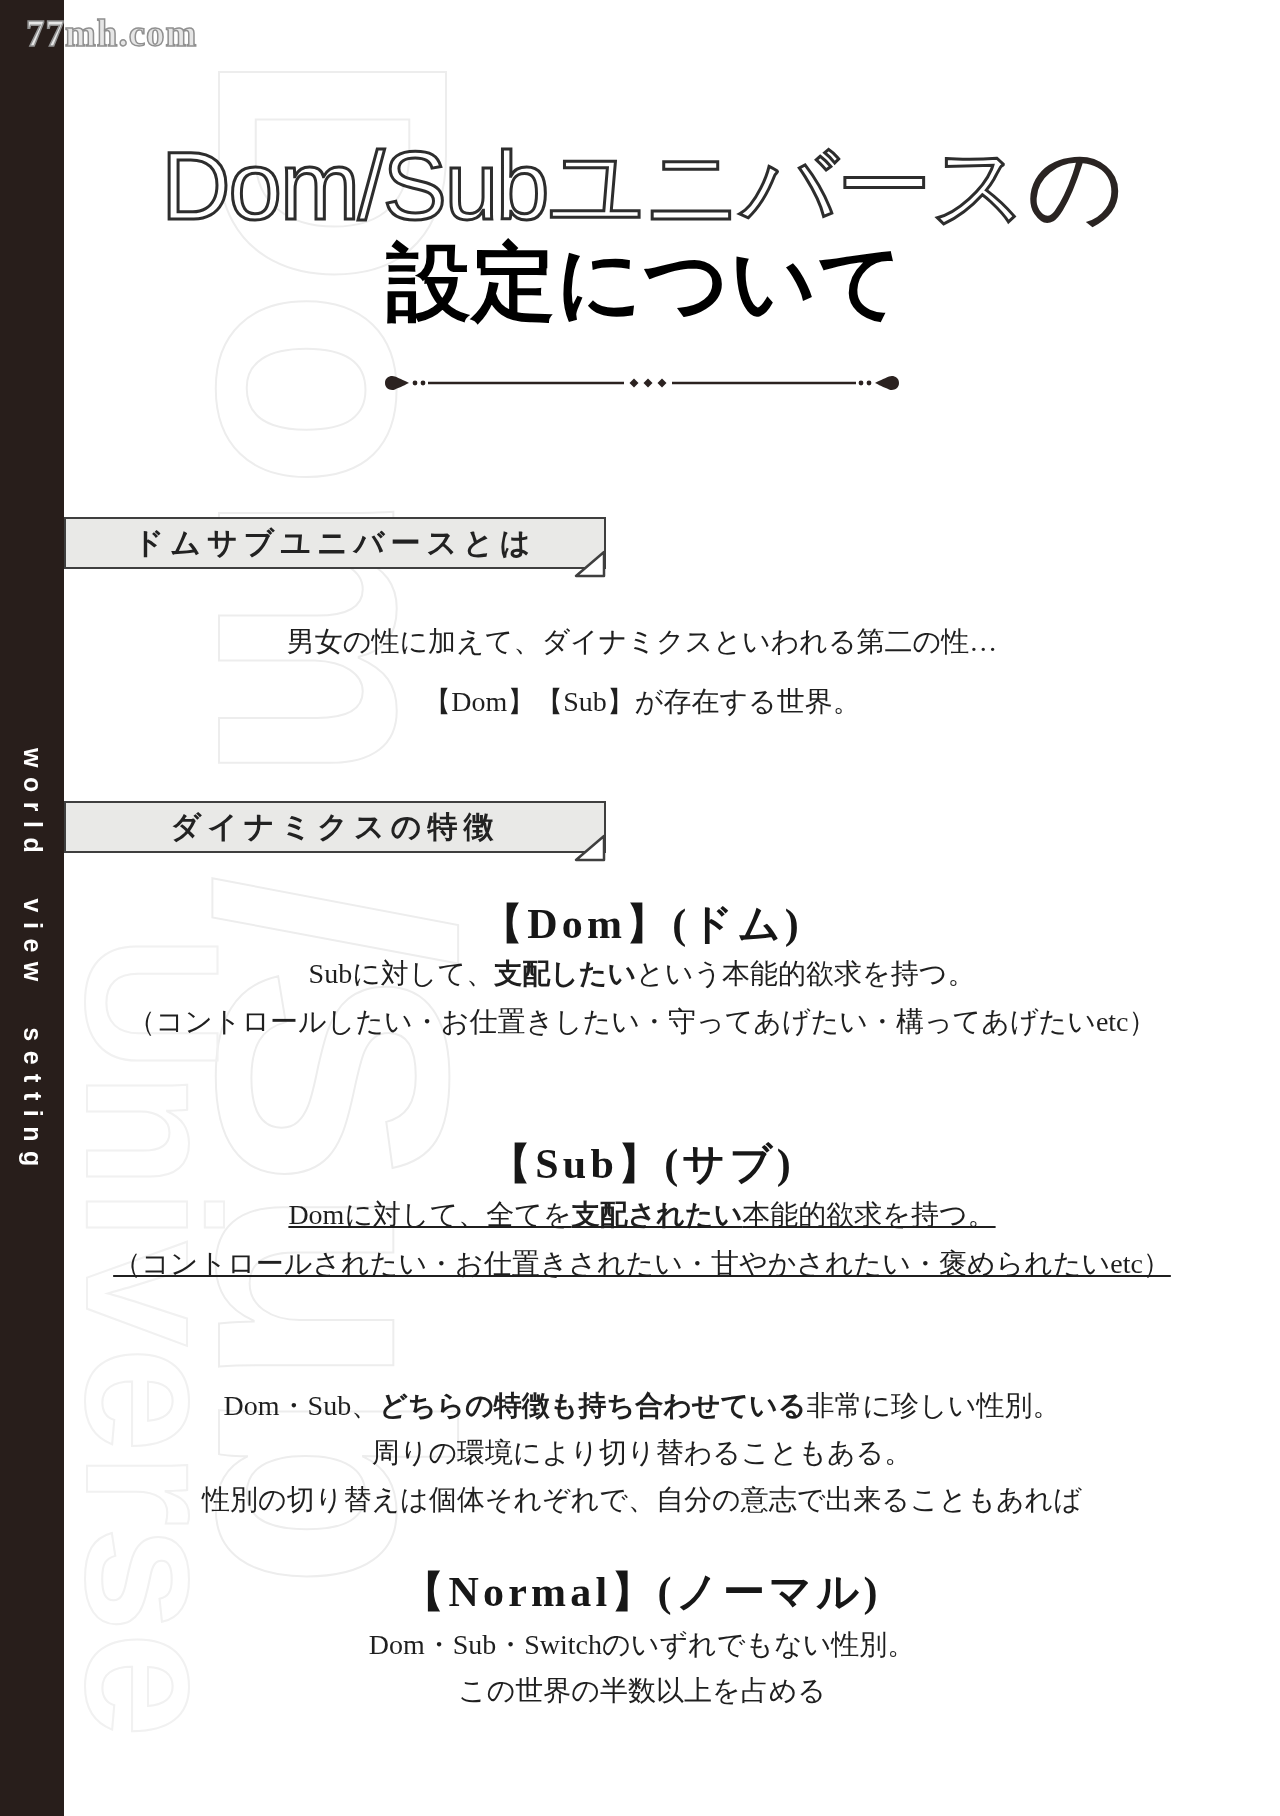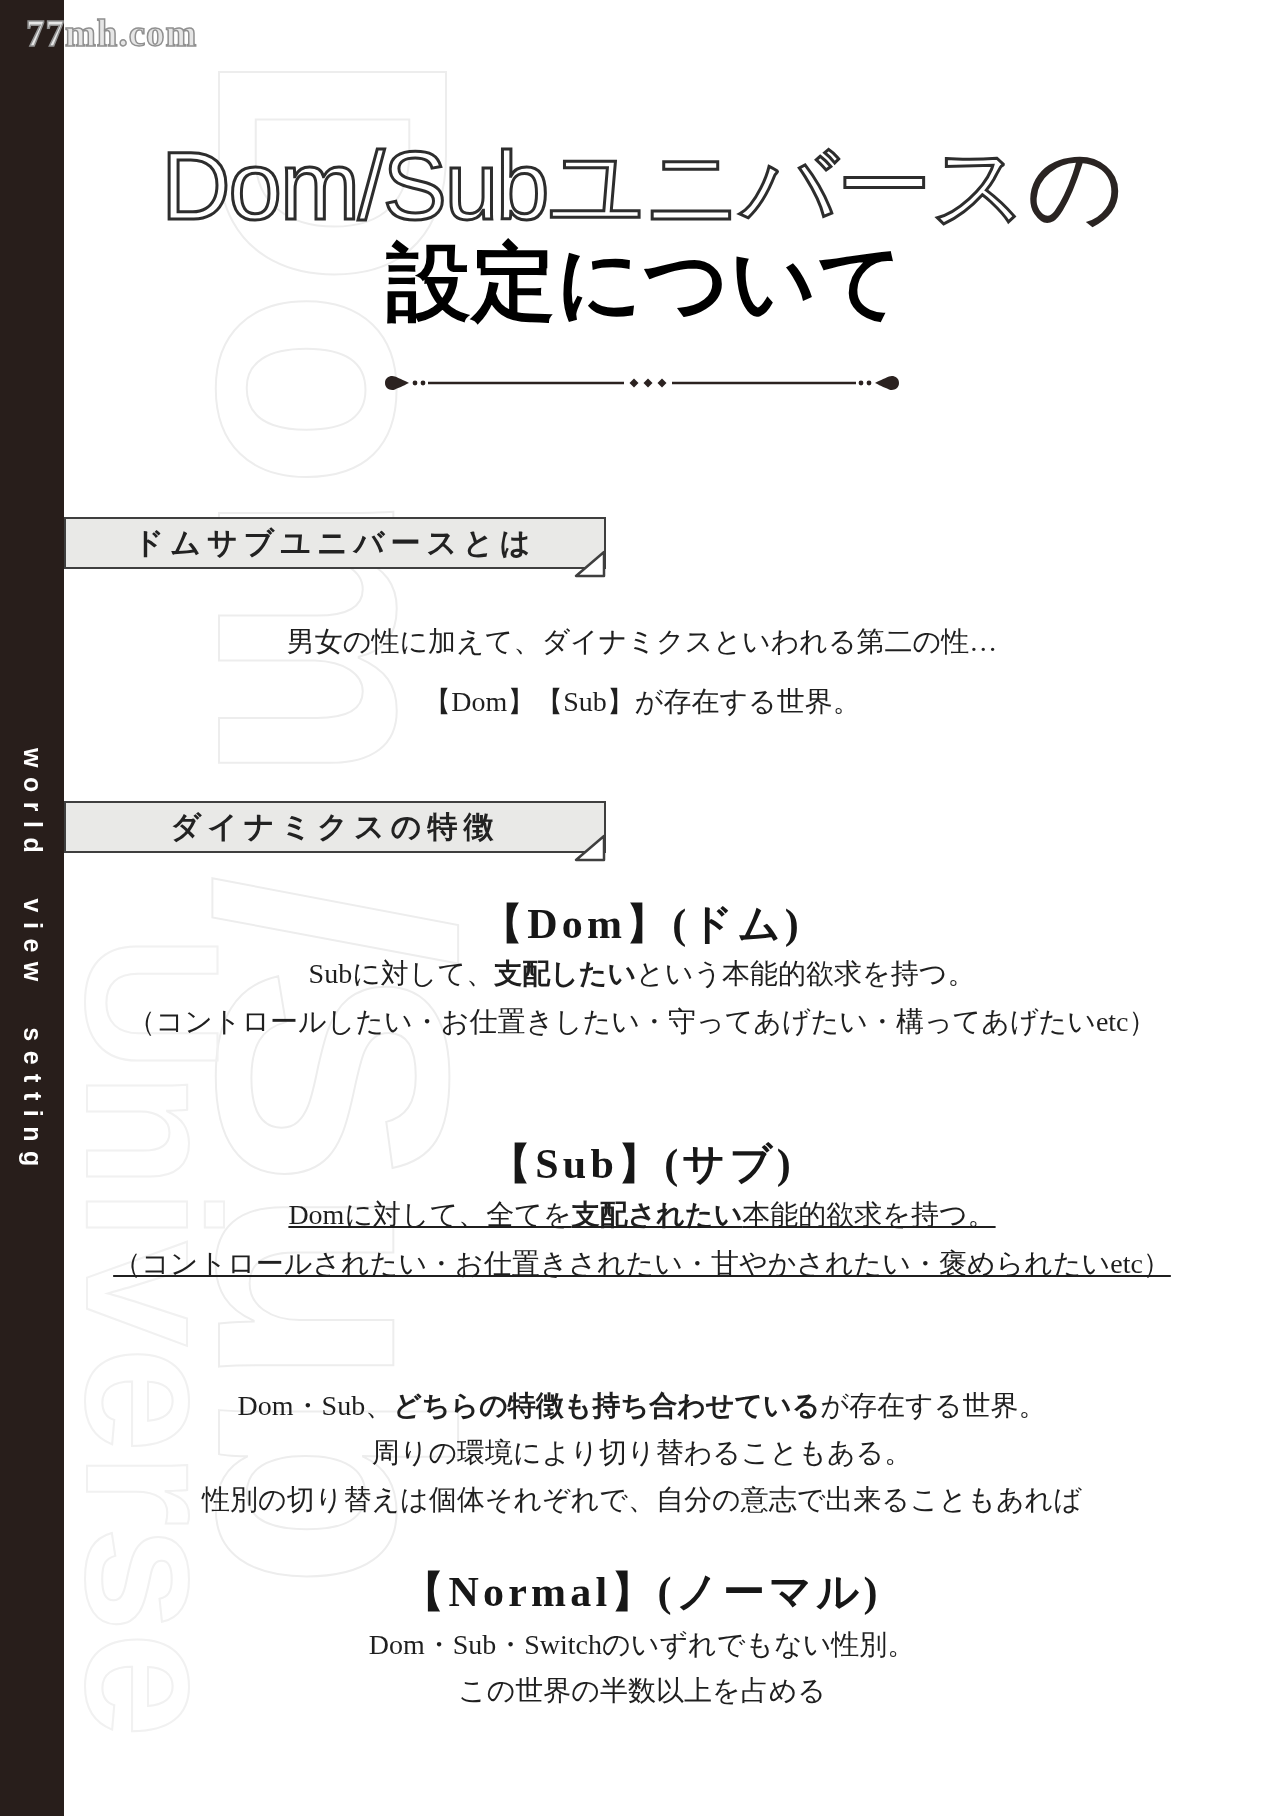--- a/index.html
+++ b/index.html
@@ -223,21 +223,21 @@
       <div>（コントロールしたい・お仕置きしたい・守ってあげたい・構ってあげたいetc）</div>
     </div>
 
     <div class="type-heading heading-sub">【Sub】(サブ)</div>
     <div class="body-lines sub-lines">
       <div><span>Domに対して、全てを</span><span class="seg-em">支配されたい</span><span>本能的欲求を持つ。</span></div>
       <div>（コントロールされたい・お仕置きされたい・甘やかされたい・褒められたいetc）</div>
     </div>
 
     <div class="body-lines switch-lines">
-      <div><span>Dom・Sub、</span><span class="seg-em">どちらの特徴も持ち合わせている</span><span>が存在する世界。</span></div>
+      <div><span>Dom・Sub、</span><span class="seg-em">どちらの特徴も持ち合わせている</span><span>非常に珍しい性別。</span></div>
       <div>周りの環境により切り替わることもある。</div>
       <div>性別の切り替えは個体それぞれで、自分の意志で出来ることもあれば</div>
     </div>
 
     <div class="type-heading heading-normal">【Normal】(ノーマル)</div>
     <div class="body-lines normal-lines">
       <div>Dom・Sub・Switchのいずれでもない性別。</div>
       <div>この世界の半数以上を占める</div>
     </div>
 

